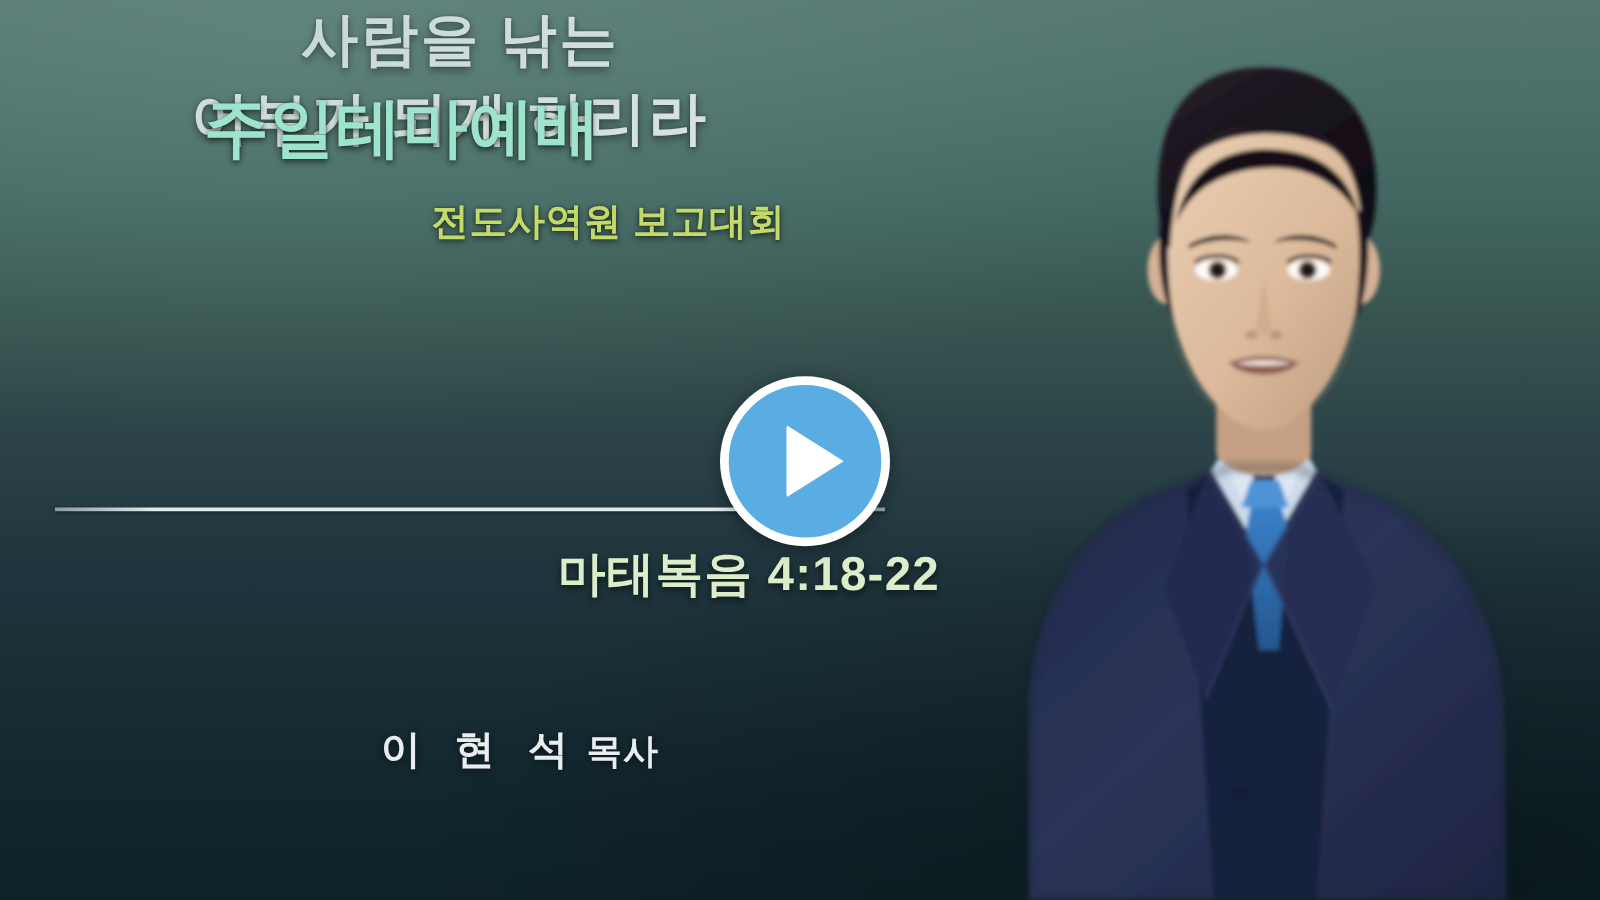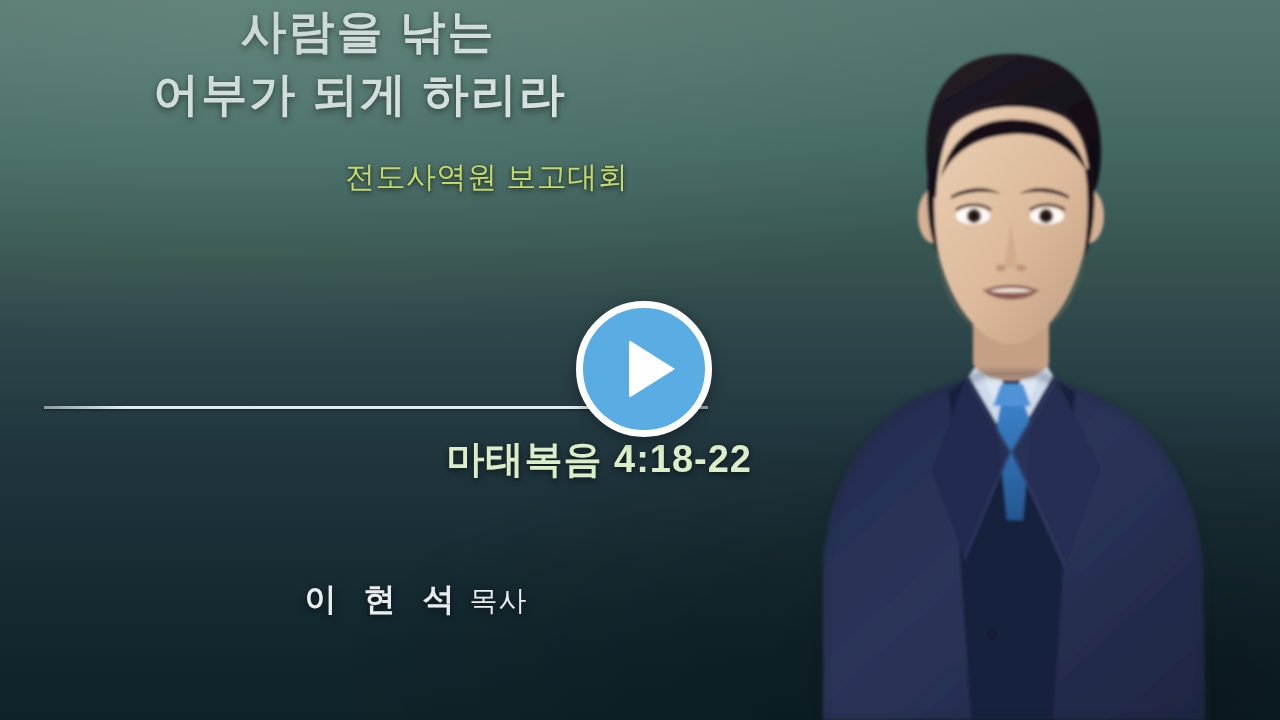--- a/index.html
+++ b/index.html
@@ -53,21 +53,21 @@
     font-size: 52px;
     font-weight: 700;
     letter-spacing: 1px;
     color: #9ee3cc;
     text-shadow: 0 2px 5px rgba(0,0,0,0.55), 0 0 2px rgba(0,0,0,0.4);
   }
   #service-subtitle {
     left: 345px;
     top: 157px;
     font-size: 30px;
-    font-weight: 400;
+    font-weight: 700;
     letter-spacing: 0.5px;
     color: #c3da6b;
     text-shadow: 0 2px 5px rgba(0,0,0,0.6), 0 0 2px rgba(0,0,0,0.45);
   }
 
   #sermon-title {
     left: 0px;
     top: 262px;
     width: 720px;
     text-align: center;
@@ -112,21 +112,21 @@
     color: #e9edef;
     text-shadow: 0 2px 6px rgba(0,0,0,0.55);
   }
   #speaker .name {
     font-size: 32px;
     font-weight: 700;
     letter-spacing: 9px;
   }
   #speaker .role {
     font-size: 28px;
-    font-weight: 400;
+    font-weight: 700;
     letter-spacing: 1px;
     margin-left: 6px;
   }
 
   
   #play-button {
     position: absolute;
     left: 576px;
     top: 301px;
     width: 136px;
@@ -268,20 +268,21 @@
         <path d="M 352 246 C 346 288 324 322 302 336 C 330 320 348 286 352 246 Z" fill="#b08e74" opacity="0.35"></path>
       </g>
 
       <g filter="url(#softenMore)" opacity="0.35">
         <path d="M 88 720 L 88 562 C 96 472 140 416 196 394 L 250 374 L 300 374 L 352 394
                  C 412 416 460 474 468 564 L 470 720 Z" fill="none" stroke="#1d2a38" stroke-width="6"></path>
       </g>
     </svg>
   </div>
 
+  <div class="txt" id="service-title">주일테마예배</div>
 
   <div class="txt" id="service-subtitle">전도사역원 보고대회</div>
 
   <div id="sermon-title">
     <span class="line1">사람을 낚는</span>
     <span class="line2">어부가 되게 하리라</span>
   </div>
 
   <div id="title-divider"></div>
 

